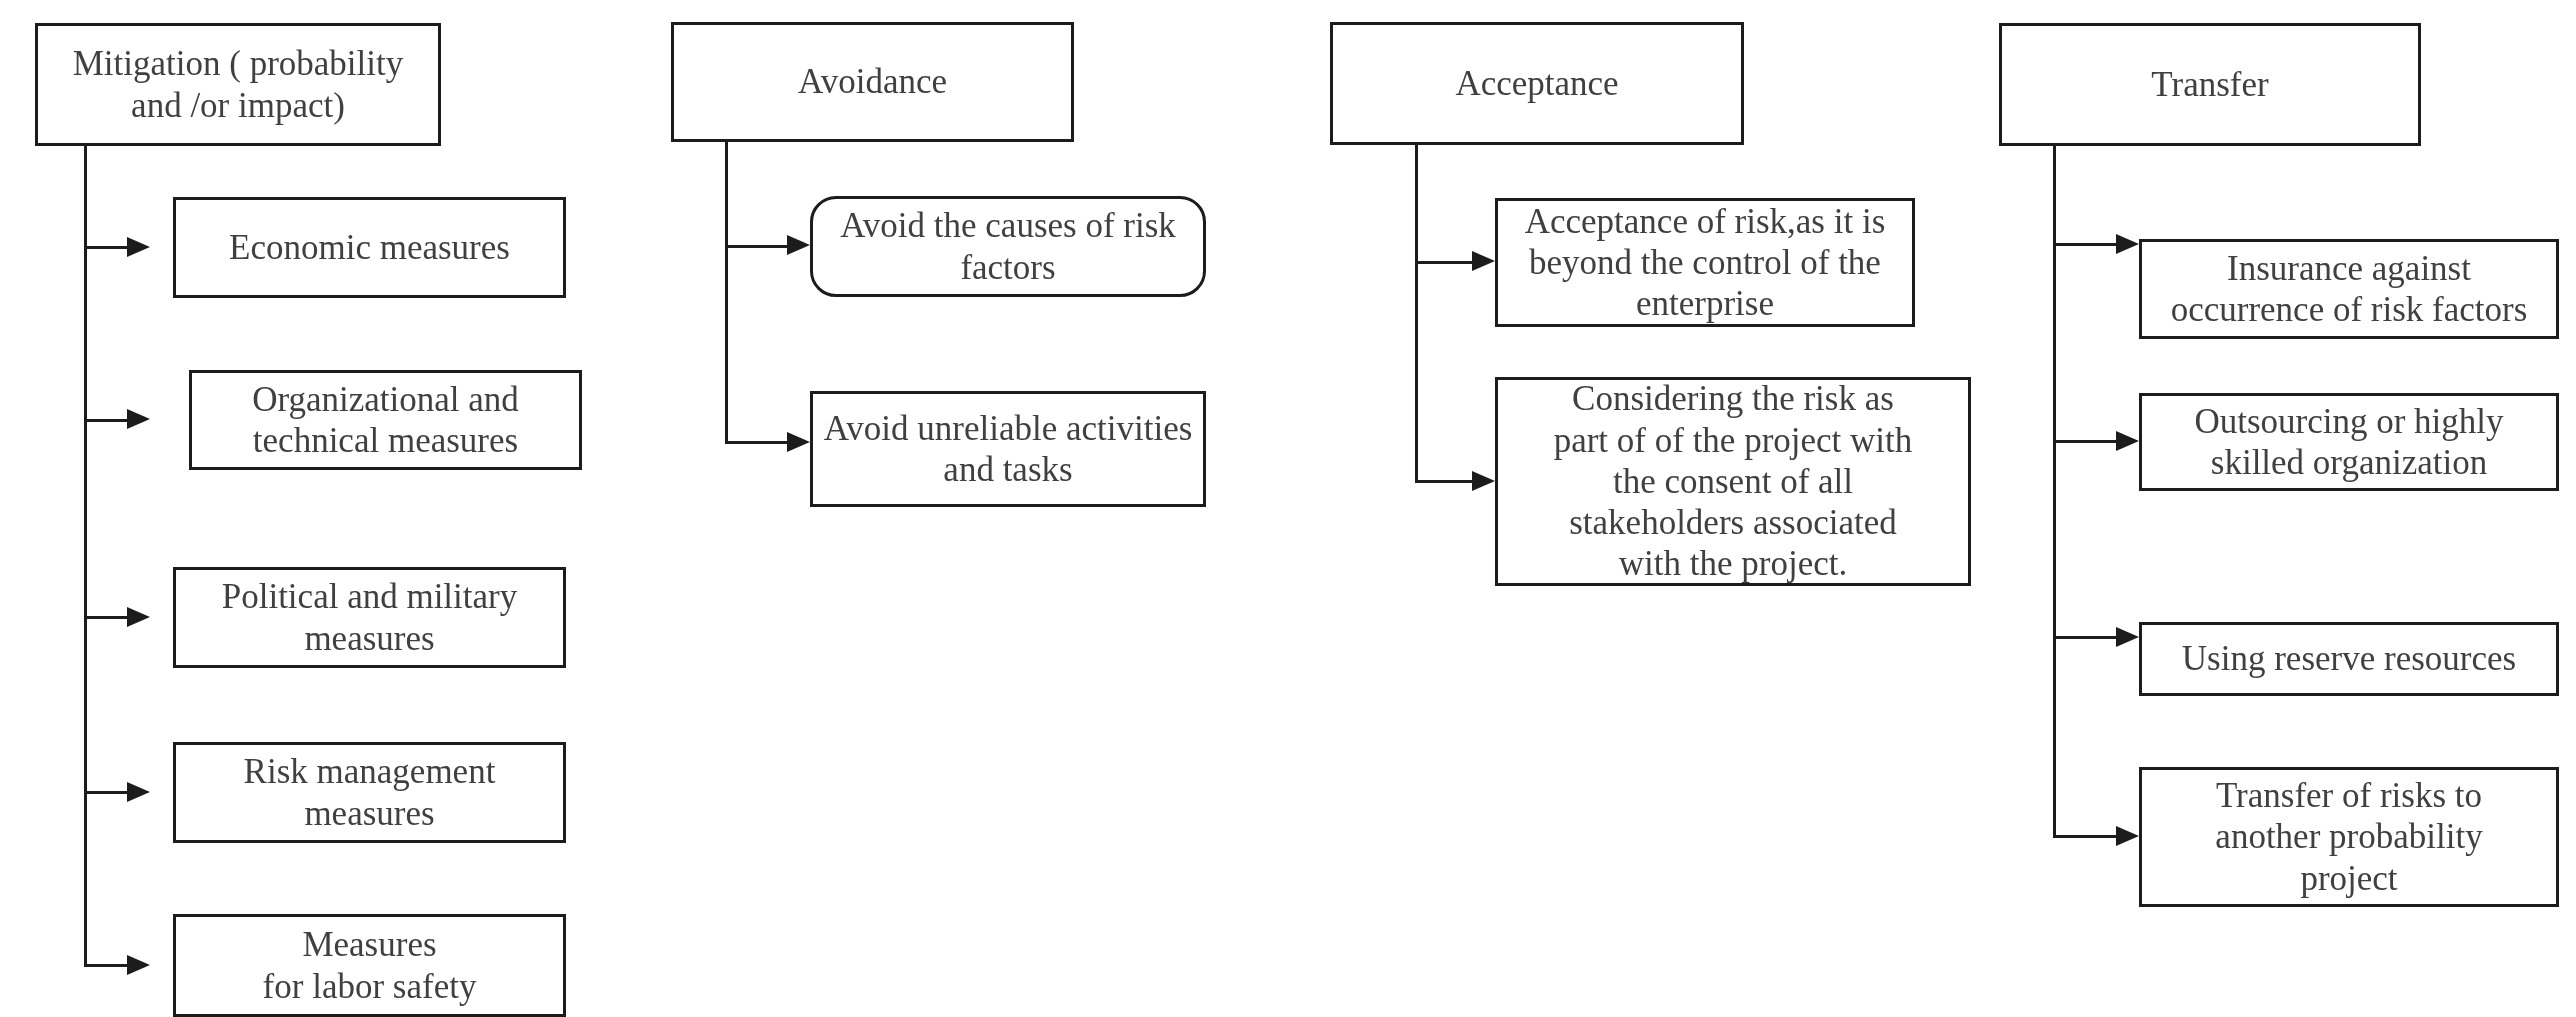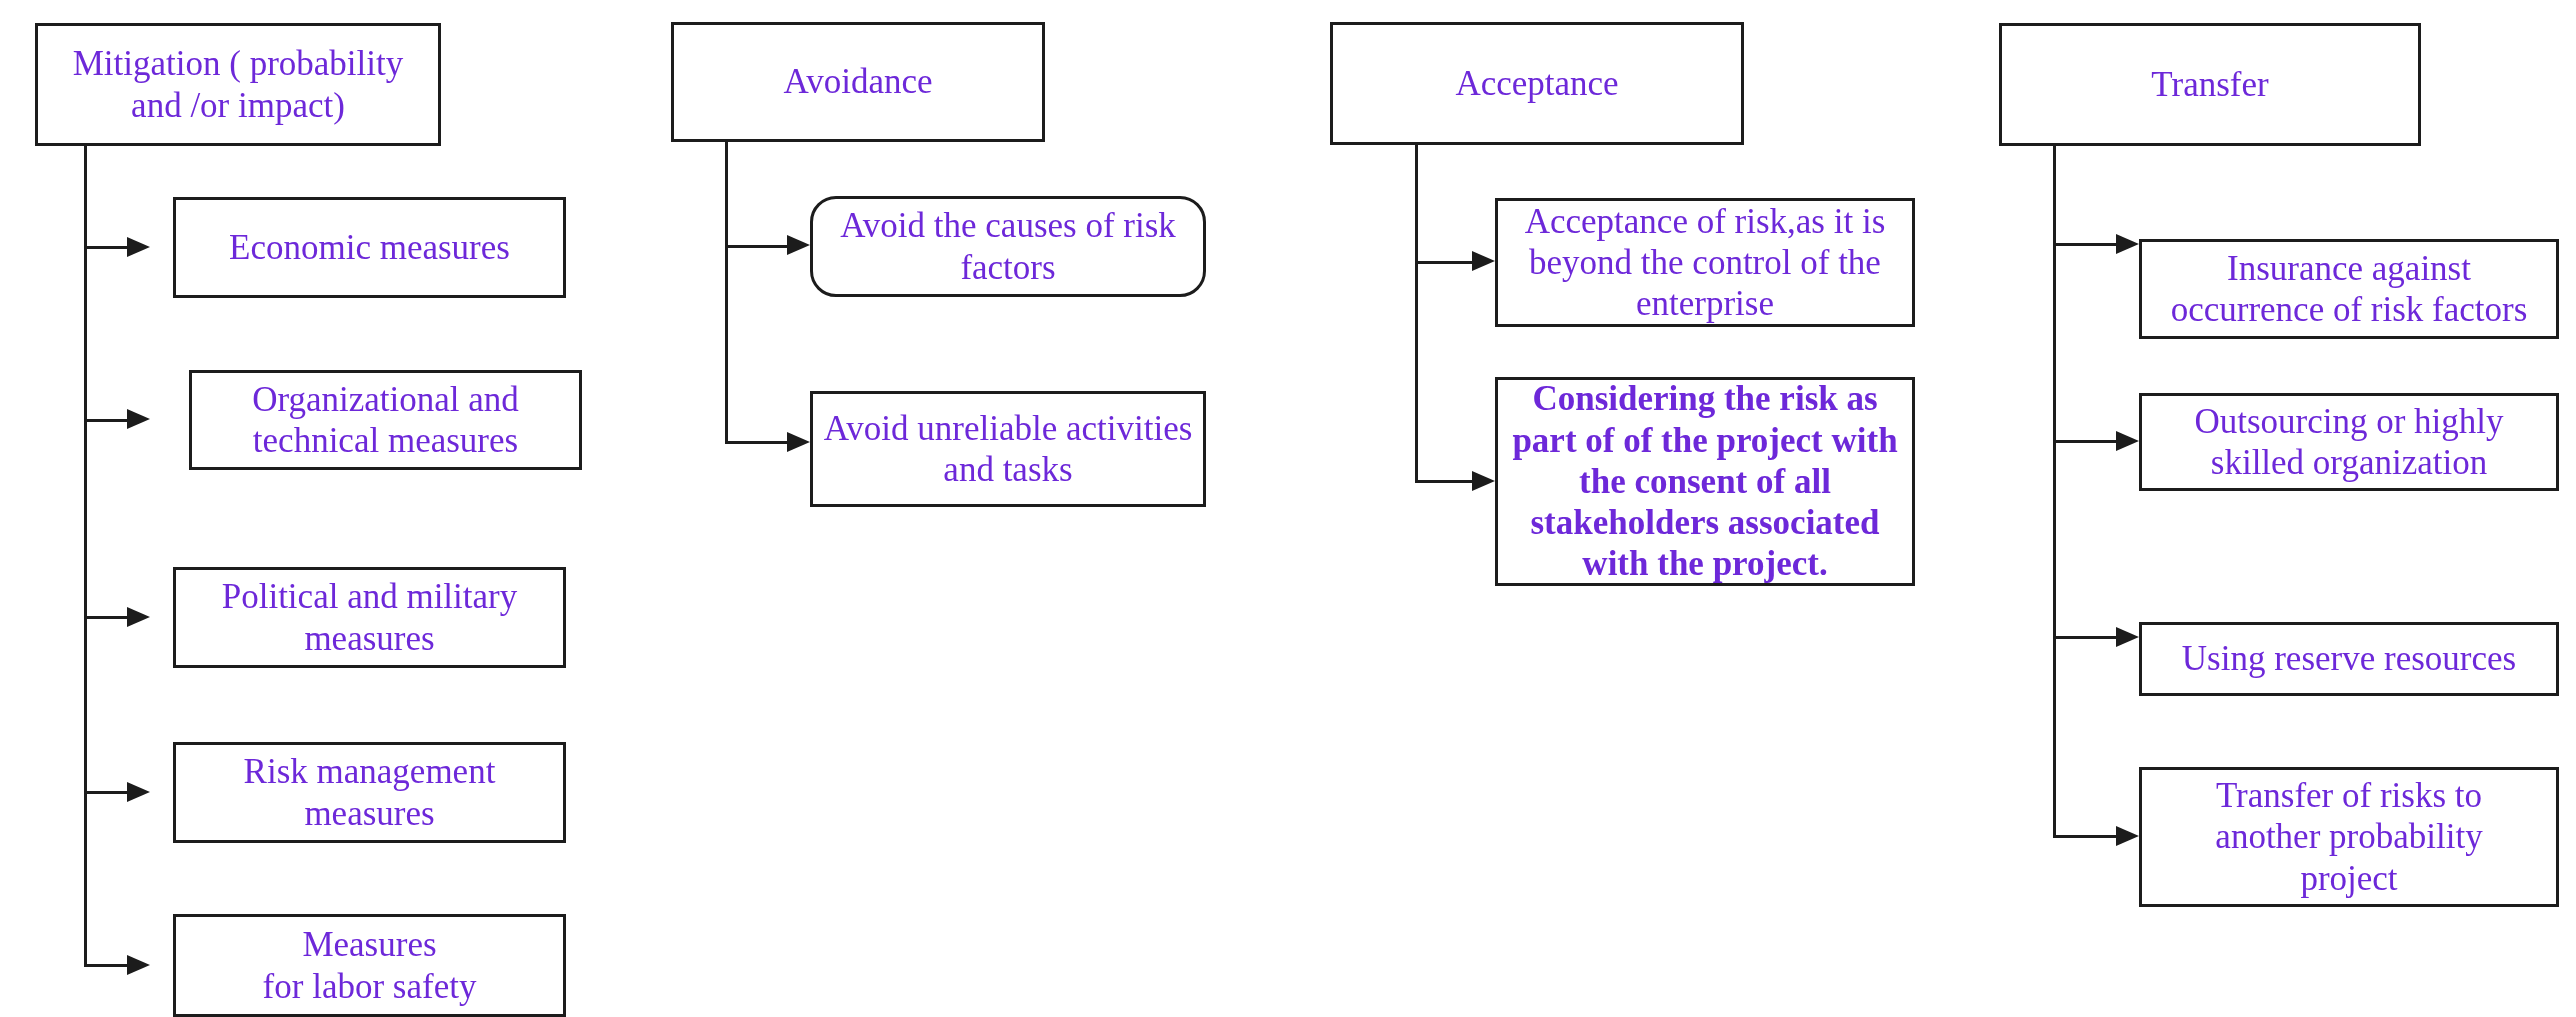--- a/index.html
+++ b/index.html
@@ -6,21 +6,21 @@
     margin: 0;
     padding: 0;
     background: #ffffff;
   }
   .canvas {
     position: relative;
     width: 2576px;
     height: 1017px;
     background: #ffffff;
     font-family: "Liberation Serif", "DejaVu Serif", serif;
-    color: #6d28d9;
+    color: #404040;
     overflow: hidden;
   }
   .node {
     position: absolute;
     box-sizing: border-box;
     background: #ffffff;
     border: 3.1px solid #1c1c1c;
     display: flex;
     align-items: center;
     justify-content: center;
@@ -75,21 +75,21 @@
   <div class="hline" style="left:86px; top:791px; width:41px;"></div>
   <div class="arrow" style="left:127px; top:782px;"></div>
   <div class="node" style="left:173px; top:742px; width:393px; height:101px;">Risk management
 measures</div>
 
   <div class="hline" style="left:86px; top:964px; width:41px;"></div>
   <div class="arrow" style="left:127px; top:955px;"></div>
   <div class="node" style="left:173px; top:914px; width:393px; height:103px;">Measures
 for labor safety</div>
 
-  <div class="node hdr" style="left:671px; top:21.5px; width:374px; height:120px;">Avoidance</div>
+  <div class="node hdr" style="left:671px; top:21.5px; width:403px; height:120px;">Avoidance</div>
 
   <div class="vline" style="left:725px; top:141px; height:303px;"></div>
 
   <div class="hline" style="left:726px; top:245px; width:61px;"></div>
   <div class="arrow" style="left:787px; top:235px;"></div>
   <div class="node" style="left:810px; top:196px; width:396px; height:101px;border-radius:26px;">Avoid the causes of risk
 factors</div>
 
   <div class="hline" style="left:726px; top:441px; width:61px;"></div>
   <div class="arrow" style="left:787px; top:432px;"></div>
@@ -101,21 +101,21 @@
   <div class="vline" style="left:1415px; top:145px; height:338px;"></div>
 
   <div class="hline" style="left:1417px; top:261px; width:55px;"></div>
   <div class="arrow" style="left:1472px; top:251px;"></div>
   <div class="node" style="left:1495px; top:198px; width:420px; height:129px;">Acceptance of risk,as it is
 beyond the control of the
 enterprise</div>
 
   <div class="hline" style="left:1417px; top:480px; width:55px;"></div>
   <div class="arrow" style="left:1472px; top:471px;"></div>
-  <div class="node" style="left:1495px; top:377px; width:420px; height:209px;font-weight:bold;">Considering the risk as
+  <div class="node" style="left:1495px; top:377px; width:476px; height:209px;">Considering the risk as
 part of of the project with
 the consent of all
 stakeholders associated
 with the project.</div>
 
   <div class="node hdr" style="left:1999px; top:23px; width:422px; height:123px;">Transfer</div>
 
   <div class="vline" style="left:2053px; top:146px; height:692px;"></div>
 
   <div class="hline" style="left:2055px; top:243px; width:61px;"></div>

